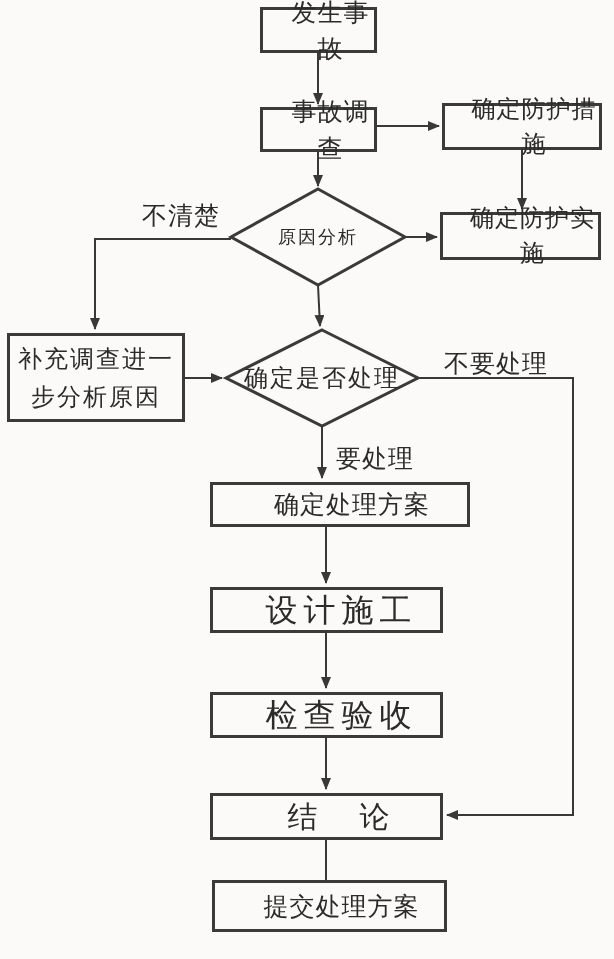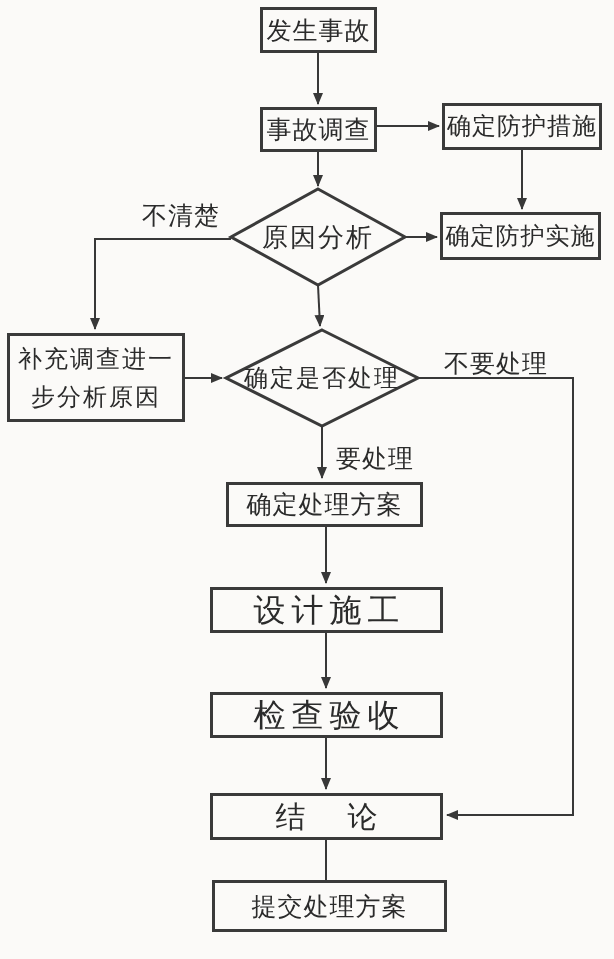--- a/index.html
+++ b/index.html
@@ -25,20 +25,21 @@
   }
   .node {
     position: absolute;
     box-sizing: border-box;
     border: 3px solid #3a3a3a;
     background: #fbfaf8;
     display: flex;
     align-items: center;
     justify-content: center;
     text-align: center;
+    padding-left: 24px;
   }
   .node .lbl {
     font-size: 25px;
     letter-spacing: 1px;
     line-height: 1.45;
     color: #2b2b2b;
   }
   .node.small .lbl { font-size: 24px; letter-spacing: 1px; }
   .node.spread .lbl { font-size: 32px; letter-spacing: 6px; text-indent: 6px; }
   .node.conclusion-box .lbl { font-size: 30px; letter-spacing: 6px; text-indent: 6px; }
@@ -47,21 +48,21 @@
   .diamond-label {
     position: absolute;
     display: flex;
     align-items: center;
     justify-content: center;
     text-align: center;
     font-size: 25px;
     letter-spacing: 1px;
     color: #2b2b2b;
   }
-  .diamond-label.d1 { font-size: 26px; letter-spacing: 2px; }
+  .diamond-label.d1 { font-size: 18px; letter-spacing: 2px; }
   .diamond-label.d2 { font-size: 24px; letter-spacing: 2px; }
   .edge-label {
     position: absolute;
     font-size: 25px;
     letter-spacing: 1px;
     color: #2b2b2b;
     white-space: nowrap;
   }
 </style>
 </head>
@@ -108,21 +109,21 @@
   </div>
 
   <div class="node small" style="left:440px;top:212px;width:161px;height:48px">
     <span class="lbl">确定防护实施</span>
   </div>
 
   <div class="node multiline" style="left:7px;top:333px;width:178px;height:89px">
     <span class="lbl">补充调查进一步分析原因</span>
   </div>
 
-  <div class="node" style="left:226px;top:482px;width:197px;height:45px">
+  <div class="node" style="left:210px;top:482px;width:260px;height:45px">
     <span class="lbl">确定处理方案</span>
   </div>
 
   <div class="node spread" style="left:210px;top:587px;width:233px;height:46px">
     <span class="lbl">设计施工</span>
   </div>
 
   <div class="node spread" style="left:210px;top:692px;width:233px;height:46px">
     <span class="lbl">检查验收</span>
   </div>

